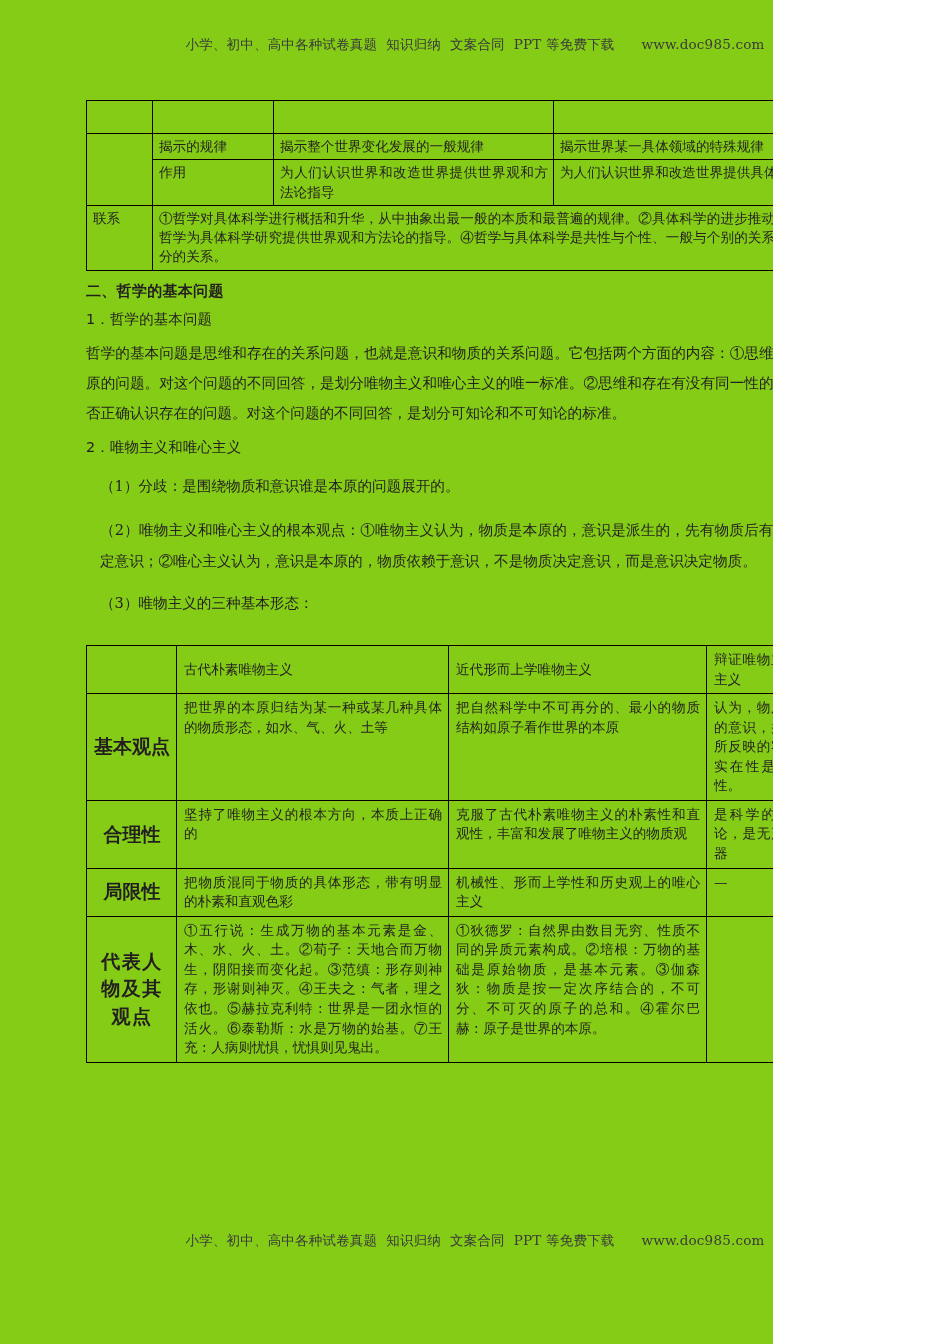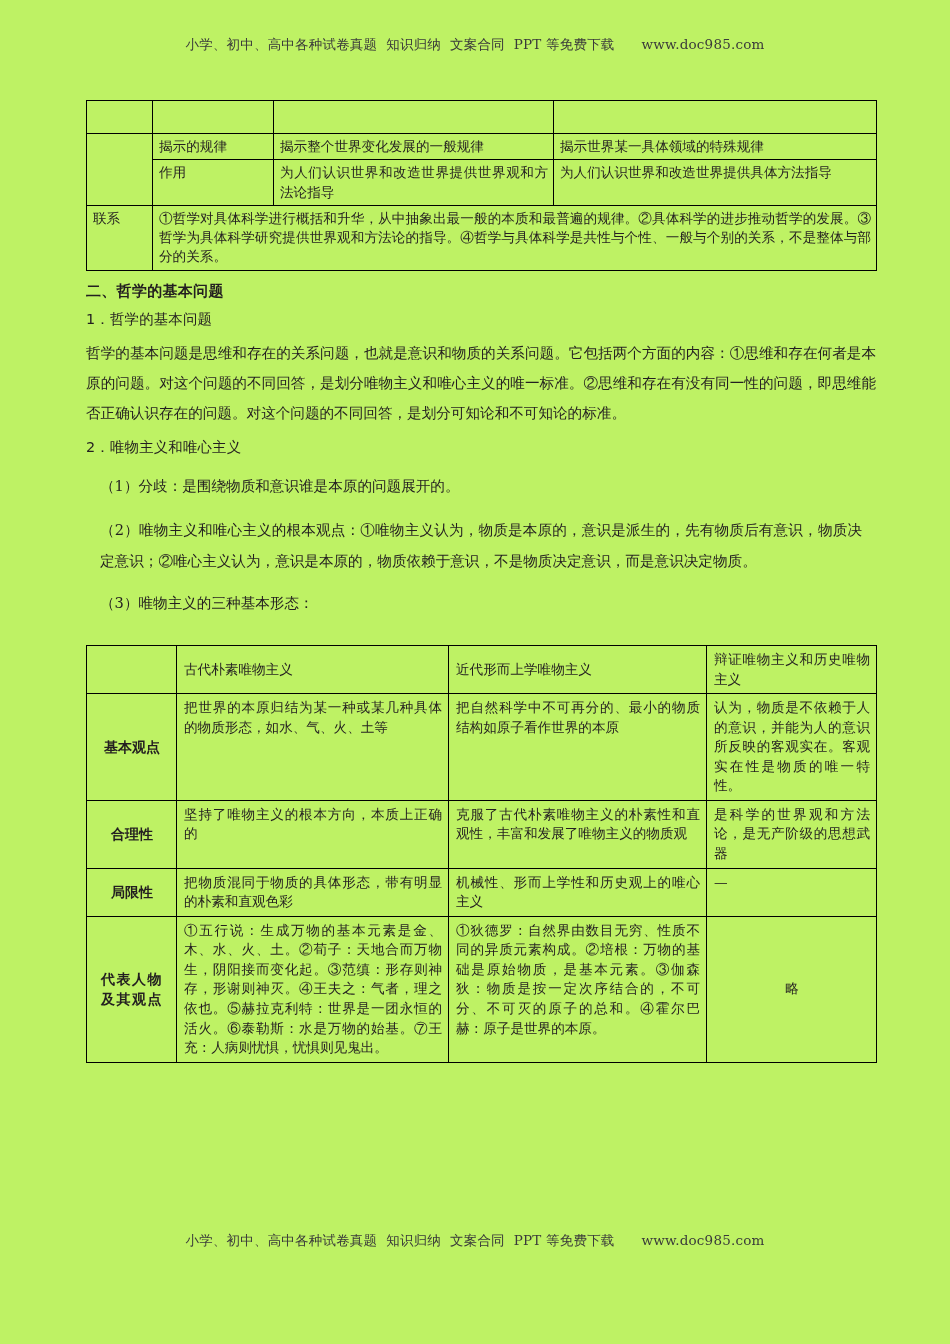--- a/index.html
+++ b/index.html
@@ -6,23 +6,23 @@
     margin: 0;
     padding: 0;
     background: #ffffff;
   }
   body {
     font-family: "DejaVu Serif", "Liberation Serif", serif;
     color: #231f20;
   }
   .page {
     position: relative;
-    width: 950px;
+    width: 773px;
     height: 1344px;
-    background: #bef264;
+    background: #84cc16;
     overflow: hidden;
     box-sizing: border-box;
   }
   .header-note {
     position: absolute;
     top: 36px;
     left: 0;
     width: 950px;
     text-align: center;
     font-size: 13.5px;
@@ -74,21 +74,21 @@
 
   
   table.t2 { margin-top: 12px; }
   table.t2 td {
     padding: 4px 6px 4px 7px;
     line-height: 1.44;
   }
   table.t2 td.rowlabel {
     font-family: "DejaVu Sans", "Liberation Sans", sans-serif;
     font-weight: bold;
-    font-size: 14px;
+    font-size: 19px;
     text-align: center;
     vertical-align: middle;
   }
   table.t2 td.head {
     font-size: 13.6px;
     vertical-align: middle;
   }
   .spread-j {
     text-align: justify;
   }

